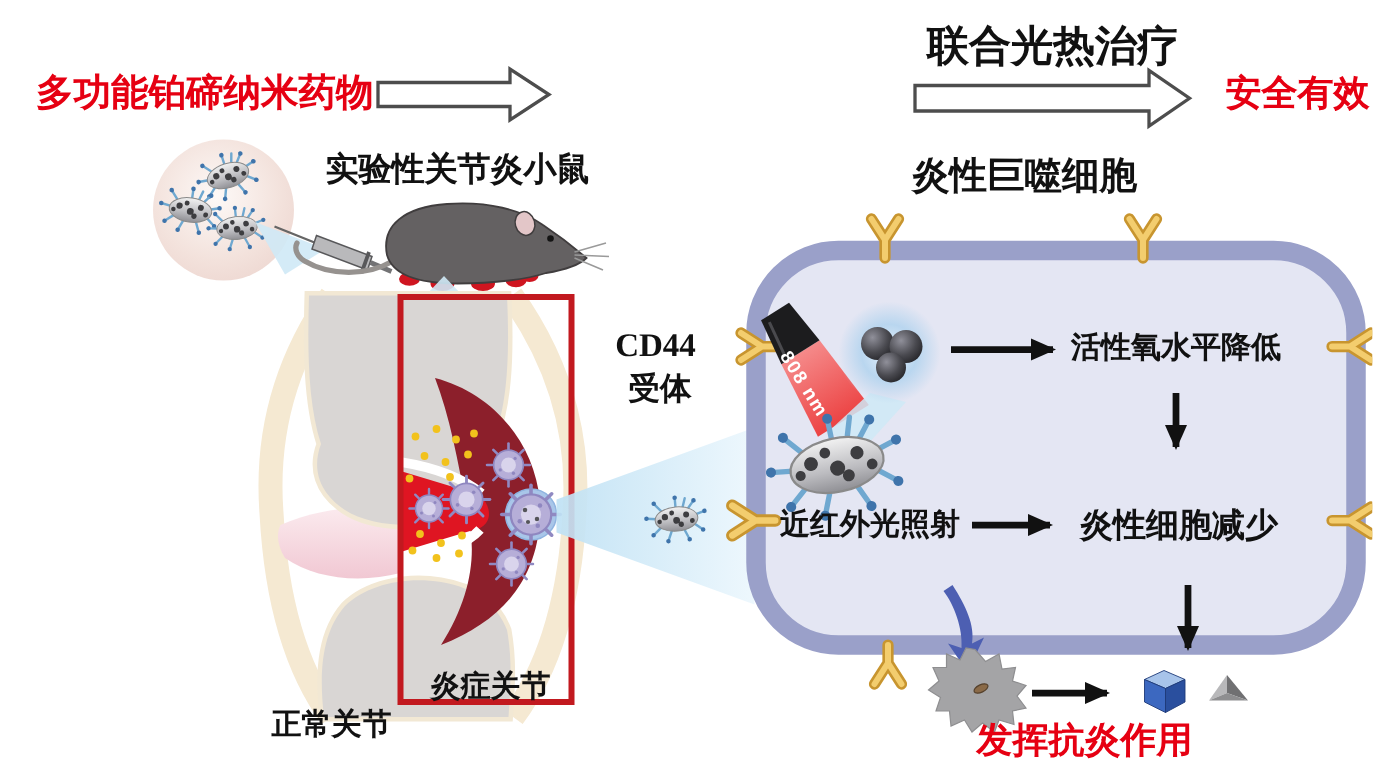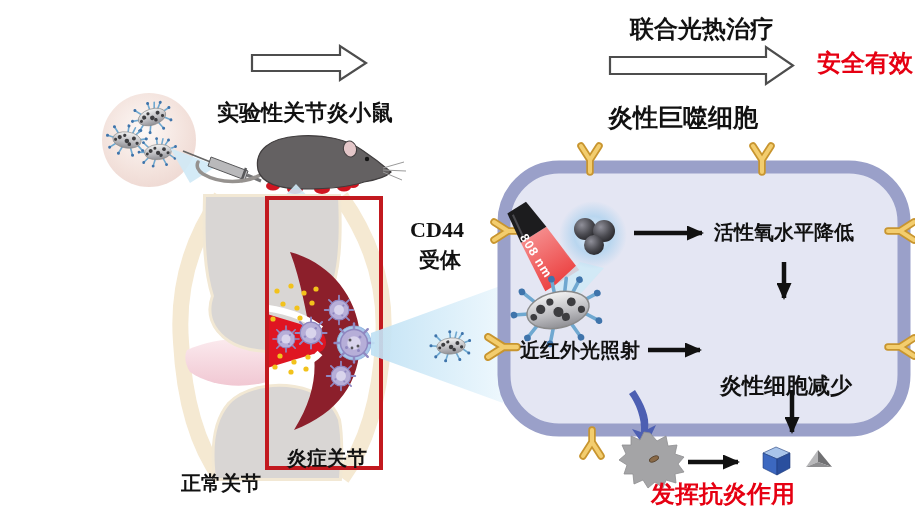--- a/index.html
+++ b/index.html
@@ -256,33 +256,34 @@
     <polygon points="763,453 777,459 777,475 763,468" fill="#3c68c0" stroke="#1e3a78" stroke-width="0.6"></polygon>
     <polygon points="777,459 790,453 790,468 777,475" fill="#2a4f9e" stroke="#1e3a78" stroke-width="0.6"></polygon>
   </g>
   <g>
     <polygon points="818,450 806,467 818,462" fill="#b8b8ba"></polygon>
     <polygon points="818,450 832,467 818,462" fill="#707072"></polygon>
     <polygon points="806,467 818,462 832,467" fill="#8e8e90"></polygon>
   </g>
 </svg>
 
-<div class="lbl" style="left:610px;top:16px;width:184px;text-align:center;font-size:24px;">联合光热治疗</div>
+<div class="lbl red" style="left:24px;top:49px;font-size:25px;">多功能铂碲纳米药物</div>
+<div class="lbl" style="left:610px;top:16px;width:184px;text-align:center;font-size:28px;">联合光热治疗</div>
 <div class="lbl red" style="left:817px;top:50px;font-size:24px;">安全有效</div>
 
 <div class="lbl" style="left:217px;top:101px;font-size:22px;">实验性关节炎小鼠</div>
 <div class="lbl" style="left:608px;top:104px;font-size:25px;">炎性巨噬细胞</div>
 
 <div class="lbl serif" style="left:406px;top:218px;width:62px;text-align:center;font-size:22px;">CD44</div>
 <div class="lbl" style="left:413px;top:248px;width:48px;text-align:right;font-size:21px;">受体</div>
 
 <div class="laser-lbl">808 nm</div>
 
 <div class="lbl" style="left:714px;top:221px;font-size:20px;">活性氧水平降低</div>
 <div class="lbl" style="left:520px;top:339px;font-size:20px;">近红外光照射</div>
-<div class="lbl" style="left:720px;top:338px;font-size:22px;margin-top:36px;">炎性细胞减少</div>
+<div class="lbl" style="left:720px;top:338px;font-size:22px;">炎性细胞减少</div>
 
 <div class="lbl" style="left:181px;top:472px;font-size:20px;">正常关节</div>
 <div class="lbl" style="left:287px;top:447px;font-size:20px;">炎症关节</div>
 
 <div class="lbl red" style="left:651px;top:481px;font-size:24px;">发挥抗炎作用</div>
 
 </div>
 
 </body></html>

